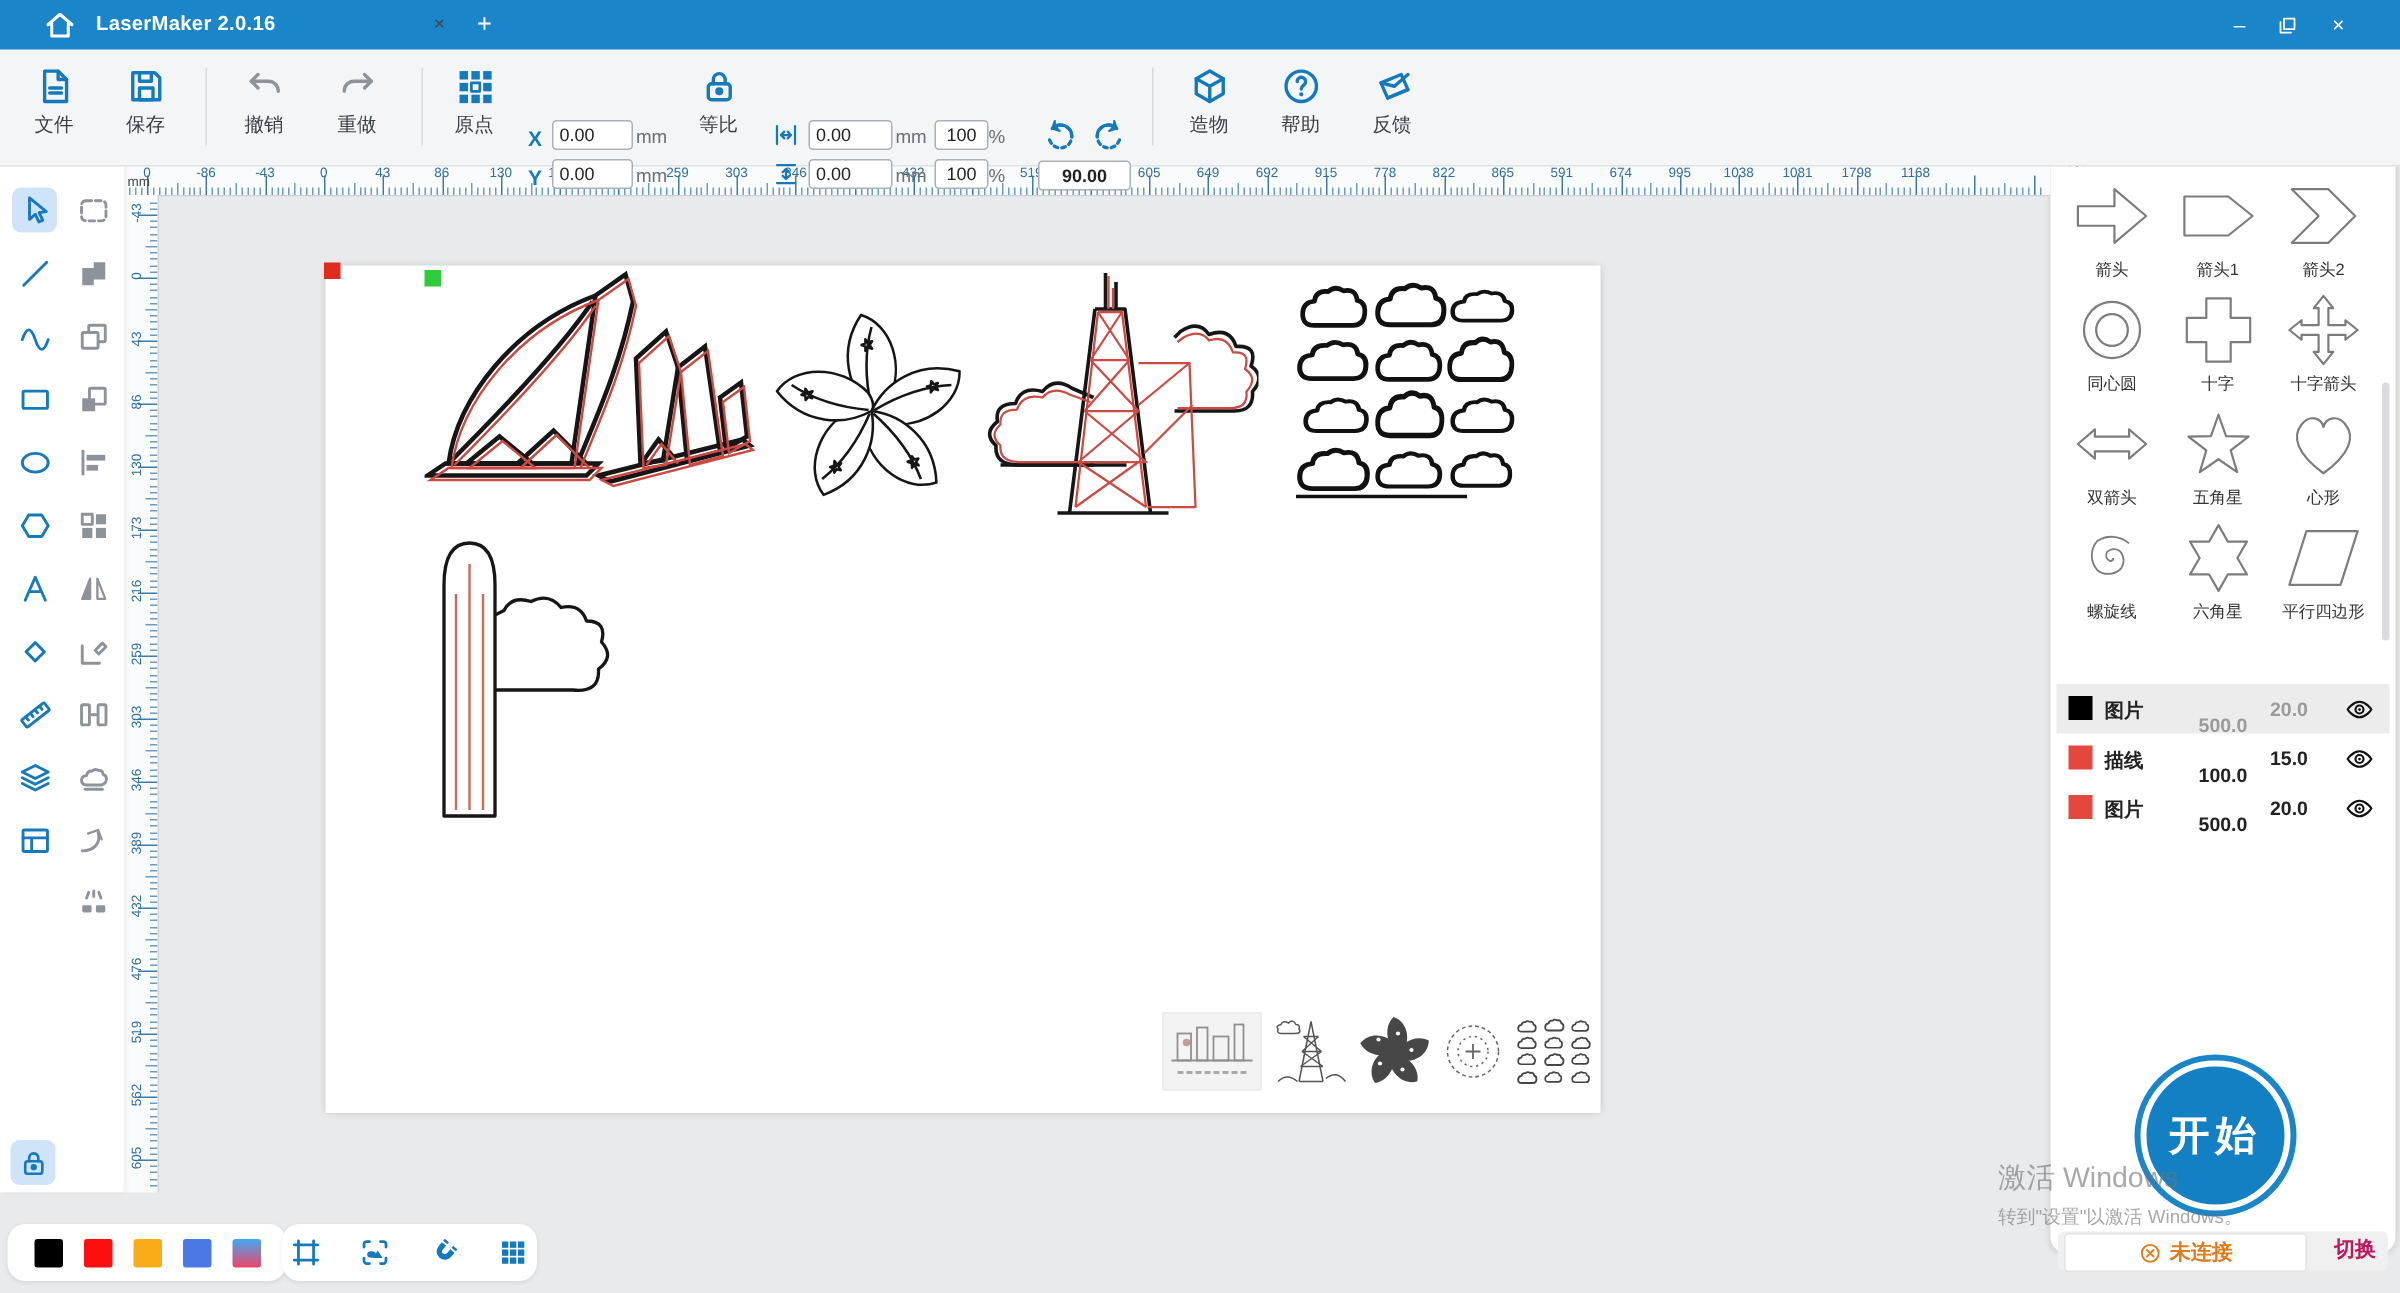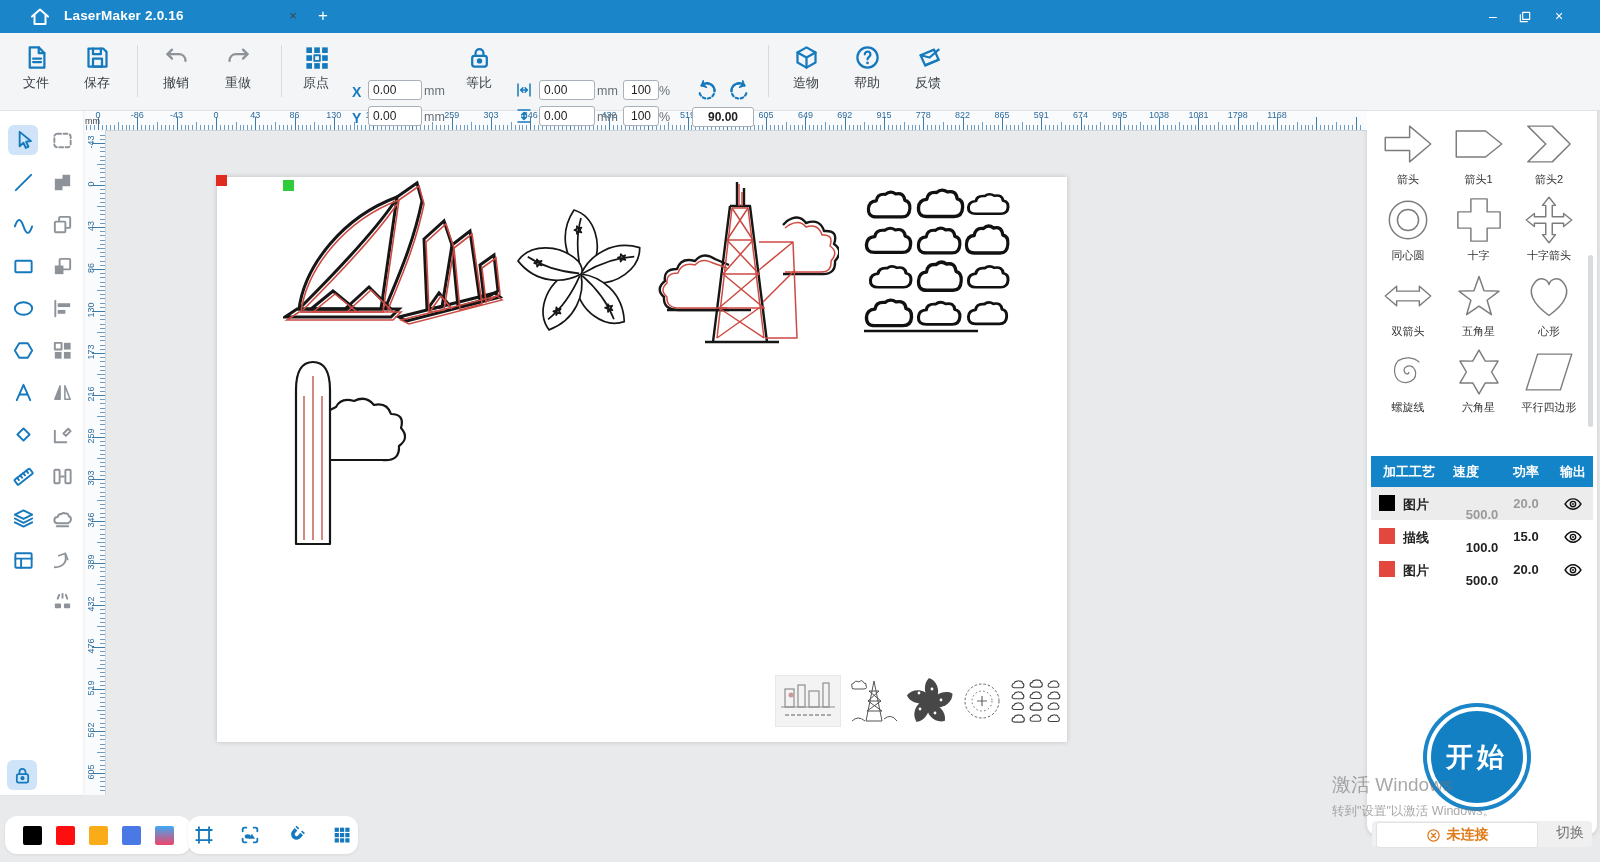--- a/index.html
+++ b/index.html
@@ -91,21 +91,21 @@
   .hcell{position:absolute;top:7px;}
   
   #start-btn{position:absolute;left:60px;top:669px;width:92px;height:92px;border-radius:50%;
              background:#1480c4;border:4px solid #fff;box-shadow:0 0 0 4px #1a85c8;
              display:flex;align-items:center;justify-content:center;color:#fff;font-size:27px;font-weight:bold;letter-spacing:4px;}
   
   #conn-strip{position:absolute;left:5px;top:783px;width:220px;height:26px;background:#f0f0f0;border-radius:4px;}
   #conn-box{position:absolute;left:4px;top:1px;width:160px;height:24px;background:#fff;border:1px solid #e2e2e2;border-radius:3px;
             display:flex;align-items:center;justify-content:center;gap:6px;color:#e07b1a;font-size:14px;font-weight:bold;}
   #conn-box svg{width:15px;height:15px;}
-  #switch-btn{position:absolute;right:8px;top:3px;font-size:14px;font-weight:normal;color:#737373;}
+  #switch-btn{position:absolute;right:8px;top:3px;font-size:14px;font-weight:bold;color:#be185d;}
   
   #watermark{left:1332px;top:772px;z-index:50;color:rgba(115,115,115,.62);pointer-events:none;}
   #watermark .w1{font-size:19px;}
   #watermark .w2{font-size:12.5px;margin-top:5px;}
   
   .thumb{position:absolute;z-index:5;}
 </style>
 </head>
 <body>
 
@@ -1260,26 +1260,20 @@
     <div class="shape-cell" style="left: 149px; top: 308px;">
       <svg viewBox="0 0 64 64" fill="none" stroke="#7c7c7c" stroke-width="1.8" stroke-linejoin="round">
         <path d="M18 10h42L46 54H4z"></path>
       </svg>
       <div class="shape-lbl">平行四边形</div>
     </div>
     <div id="shape-grid"></div>
   <div id="shape-scrollbar"></div>
 
   <div id="ptable">
-    <div class="hdr">
-        <span class="hcell" style="left: 12px; width: 58px; text-align: left;">加工工艺</span>
-        <span class="hcell" style="left: 70px; width: 50px; text-align: center;">速度</span>
-        <span class="hcell" style="left: 130px; width: 50px; text-align: center;">功率</span>
-        <span class="hcell" style="left: 184px; width: 36px; text-align: center;">输出</span>
-      </div>
     <div id="ptable-rows">
         <div class="prow sel">
           <span class="csw" style="background:#000000"></span>
           <span class="pname">图片</span>
           <span class="num nspeed">500.0</span>
           <span class="num npower">20.0</span>
           <span class="heye">
             <svg viewBox="0 0 24 24" width="100%" height="100%" fill="none" stroke="currentColor" stroke-width="2" stroke-linecap="round" stroke-linejoin="round">
               <path d="M2.5 12S6.5 5.8 12 5.8 21.5 12 21.5 12 17.5 18.2 12 18.2 2.5 12 2.5 12z" stroke-width="1.7"></path>
               <circle cx="12" cy="12" r="3.2" stroke-width="1.7"></circle>

